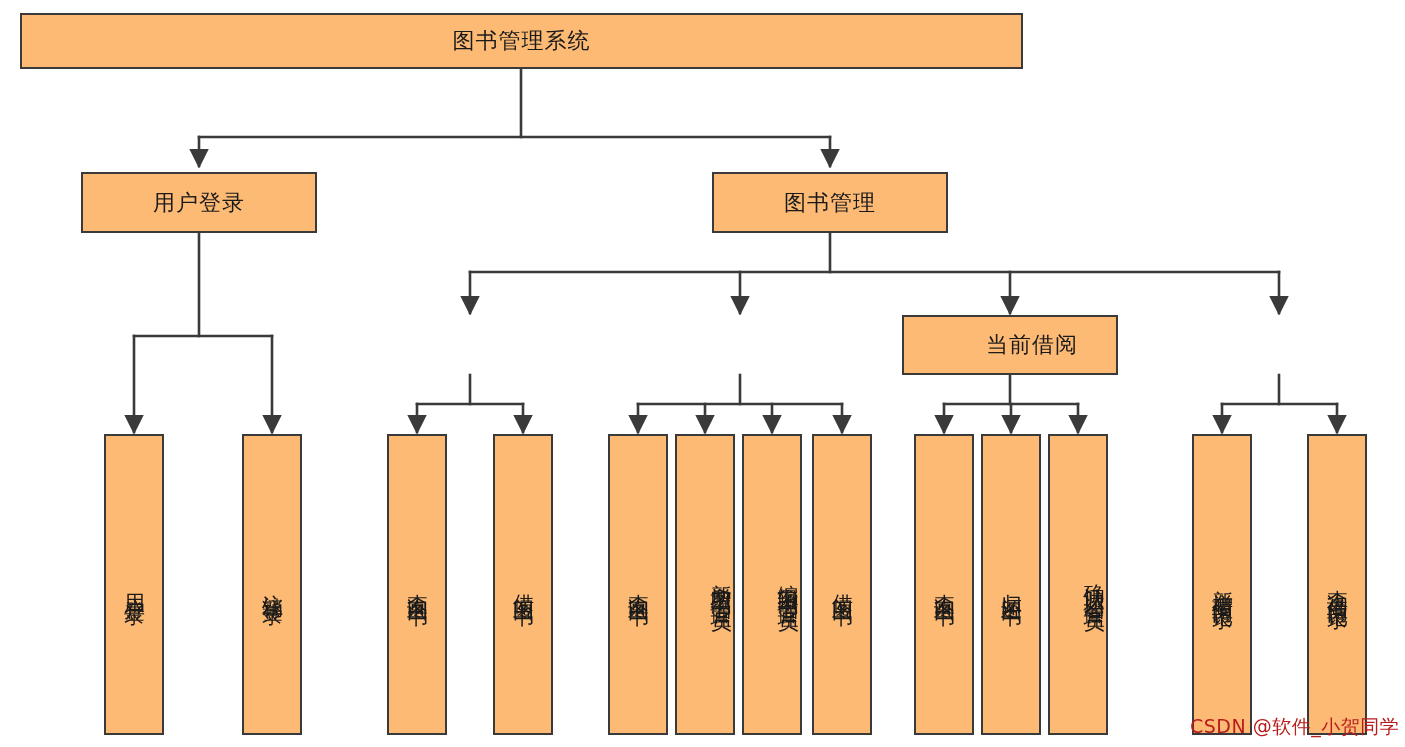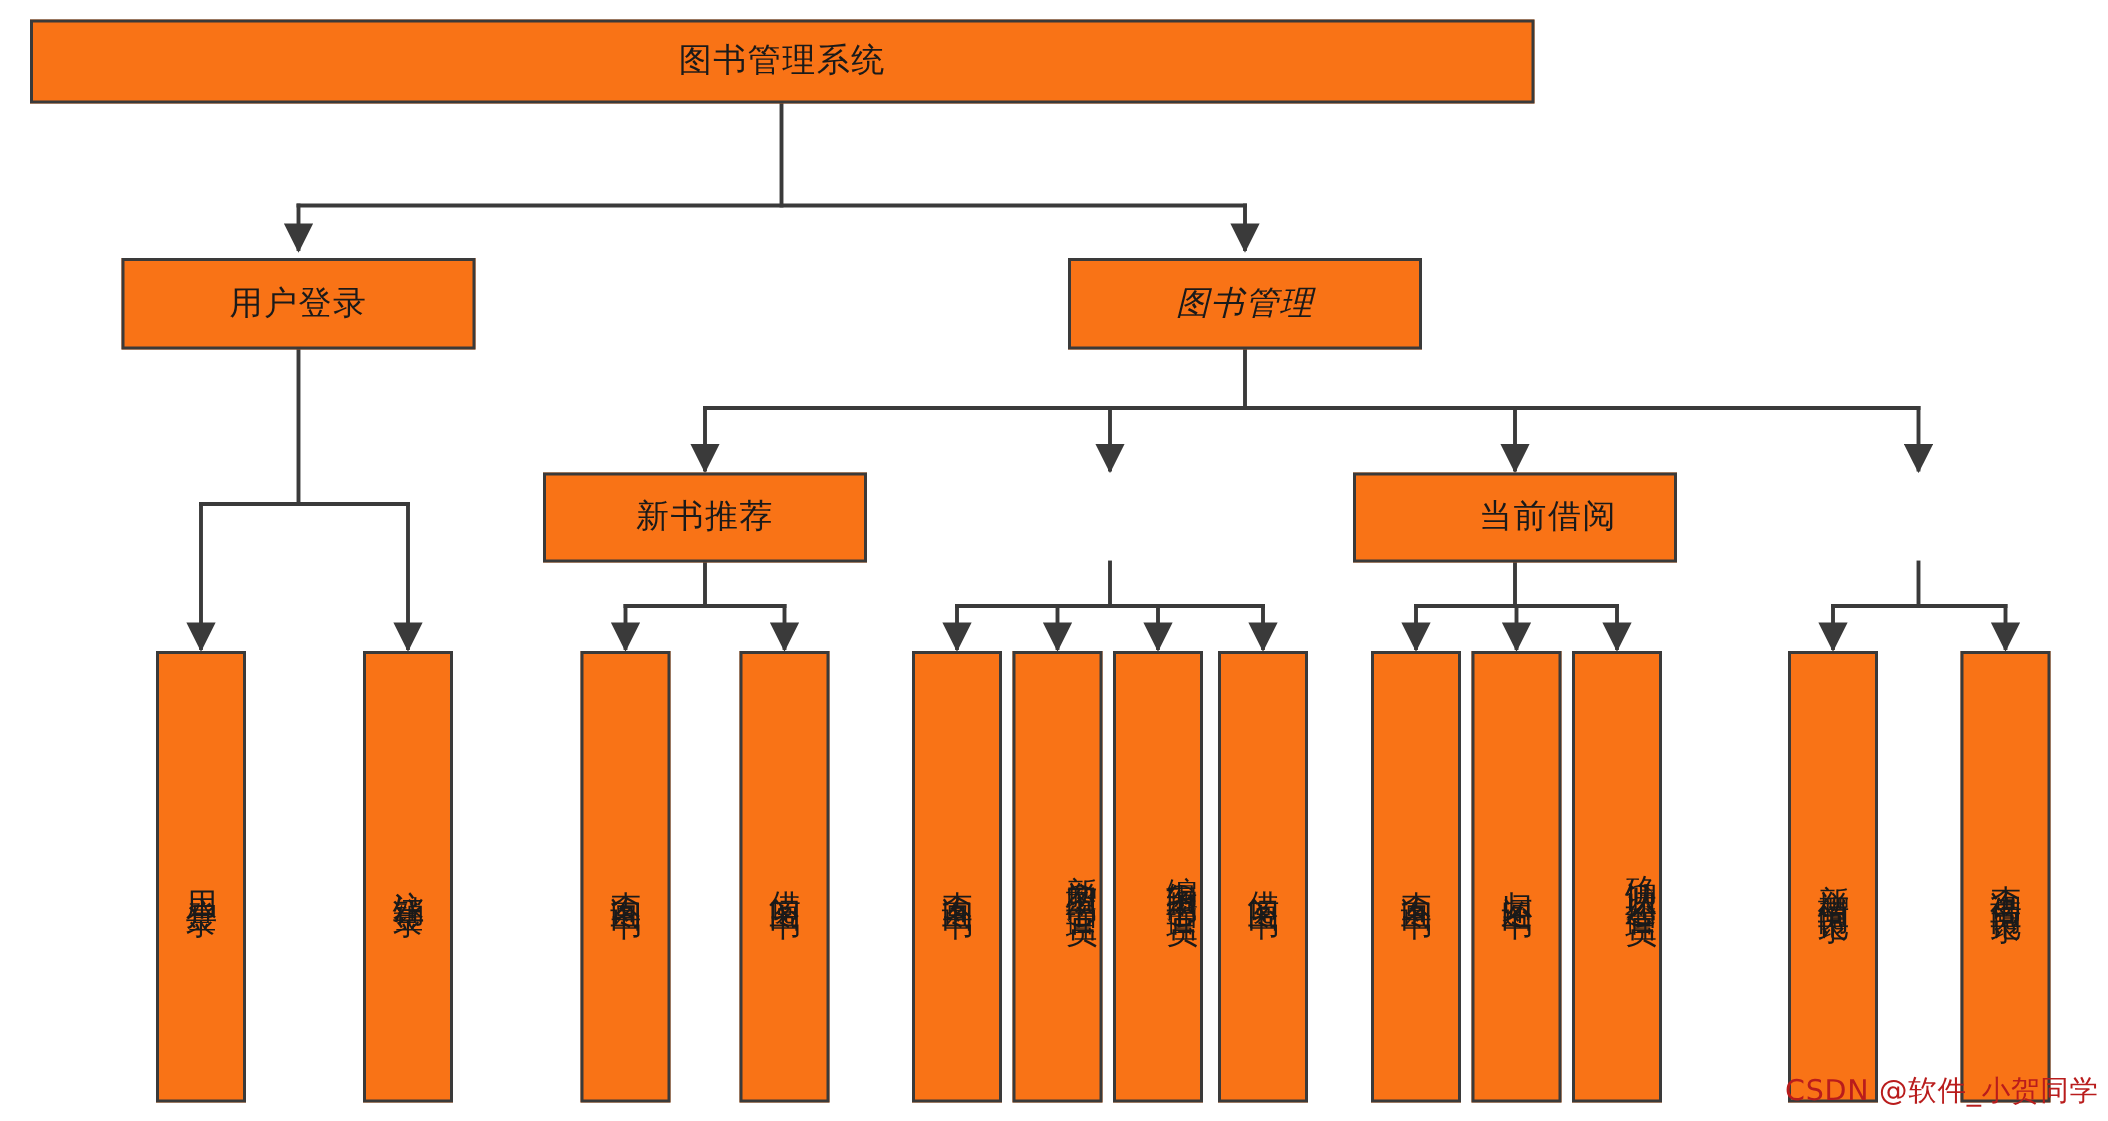--- a/index.html
+++ b/index.html
@@ -21,21 +21,21 @@
     position: absolute;
     left: 0;
     top: 0;
     width: 1405px;
     height: 747px;
     pointer-events: none;
   }
   .node {
     position: absolute;
     box-sizing: border-box;
-    background: #f97316;
+    background: #fdba74;
     border: 2px solid #3a3a3a;
     display: flex;
     align-items: center;
     justify-content: center;
     color: #1a1a1a;
     line-height: 1.18;
   }
   .node.horiz {
     font-size: 22px;
     letter-spacing: 1px;
@@ -119,27 +119,24 @@
   </svg>
 
   <div class="node horiz" style="left:20px; top:13px; width:1003px; height:56px;">
     <span>图书管理系统</span>
   </div>
 
   <div class="node horiz" style="left:81px; top:172px; width:236px; height:61px;">
     <span>用户登录</span>
   </div>
 
-  <div class="node horiz" style="left:712px; top:172px; width:236px; height:61px;font-style:italic;">
+  <div class="node horiz" style="left:712px; top:172px; width:236px; height:61px;">
     <span>图书管理</span>
   </div>
 
-  <div class="node horiz" style="left:362px; top:315px; width:216px; height:60px;">
-    <span>新书推荐</span>
-  </div>
 
 
   <div class="node horiz" style="left:902px; top:315px; width:216px; height:60px;padding-left:44px;">
     <span>当前借阅</span>
   </div>
 
 
   <div class="node vert centerY" style="left:104px; top:434px; width:60px; height:301px;">
     <span>用户登录</span>
   </div>

